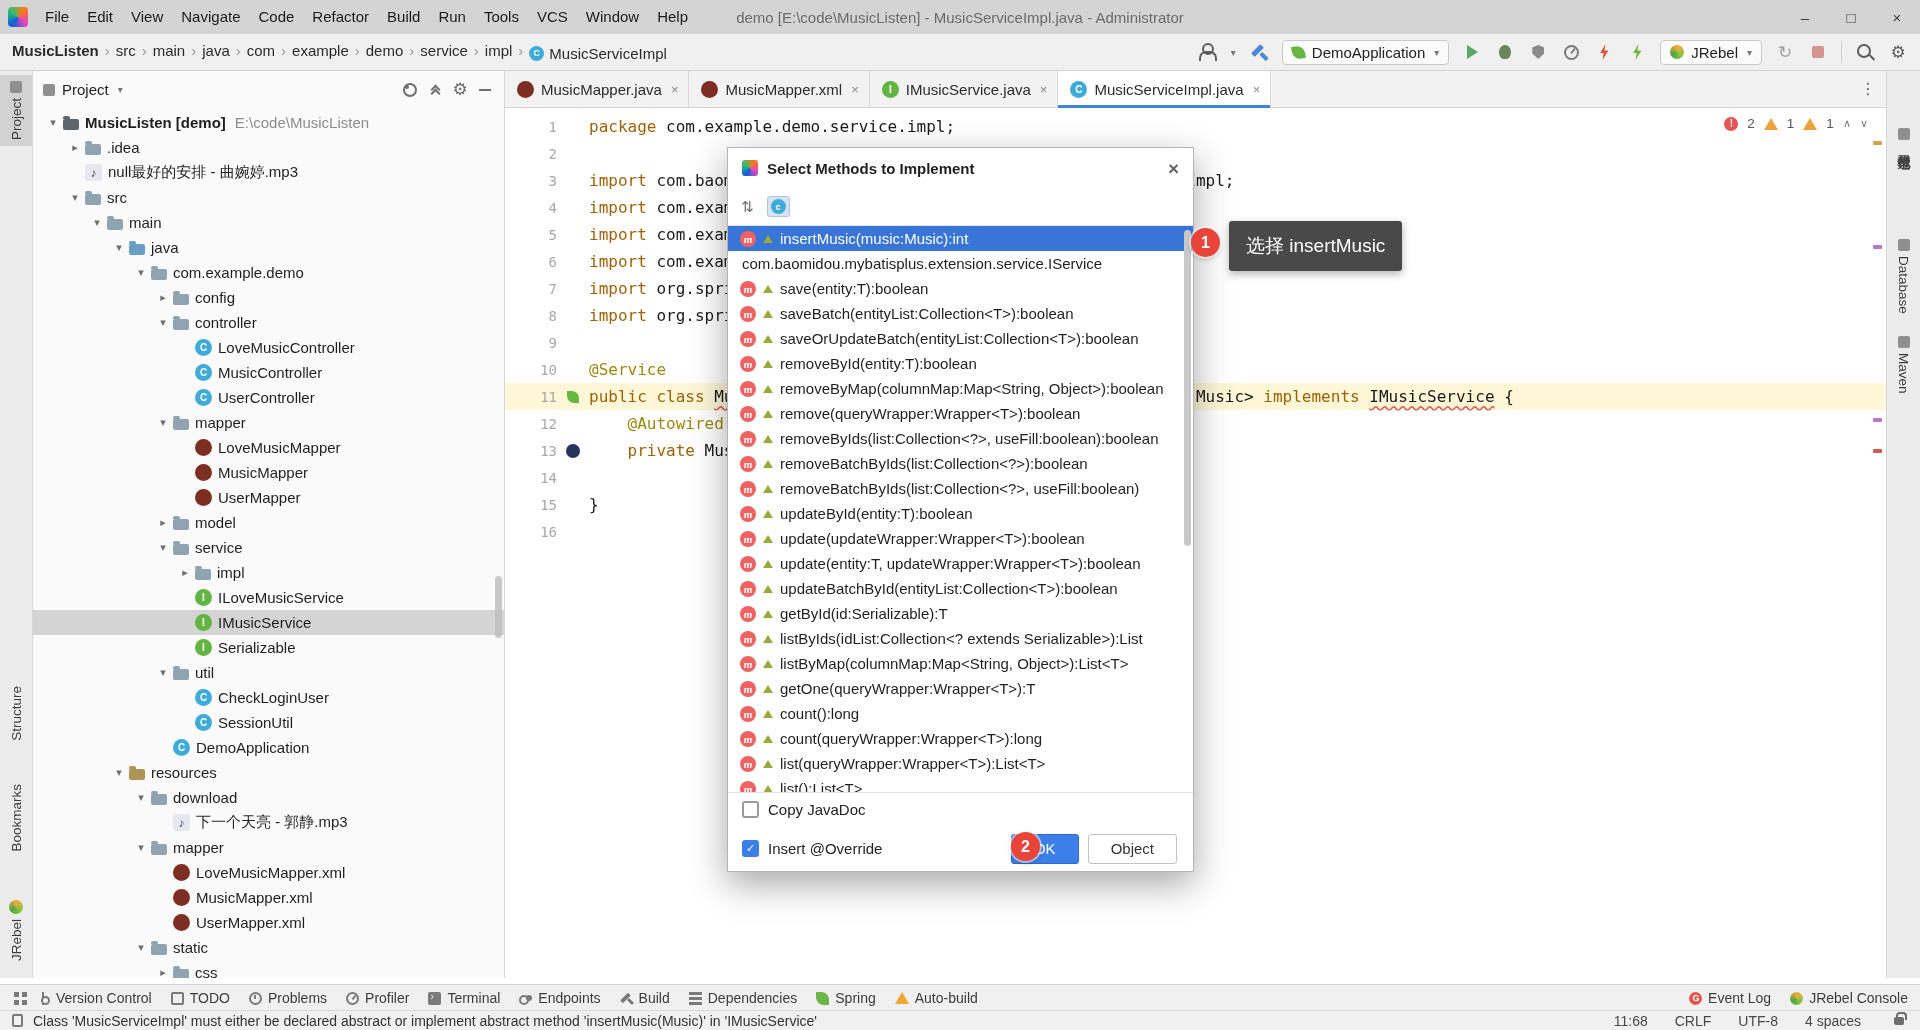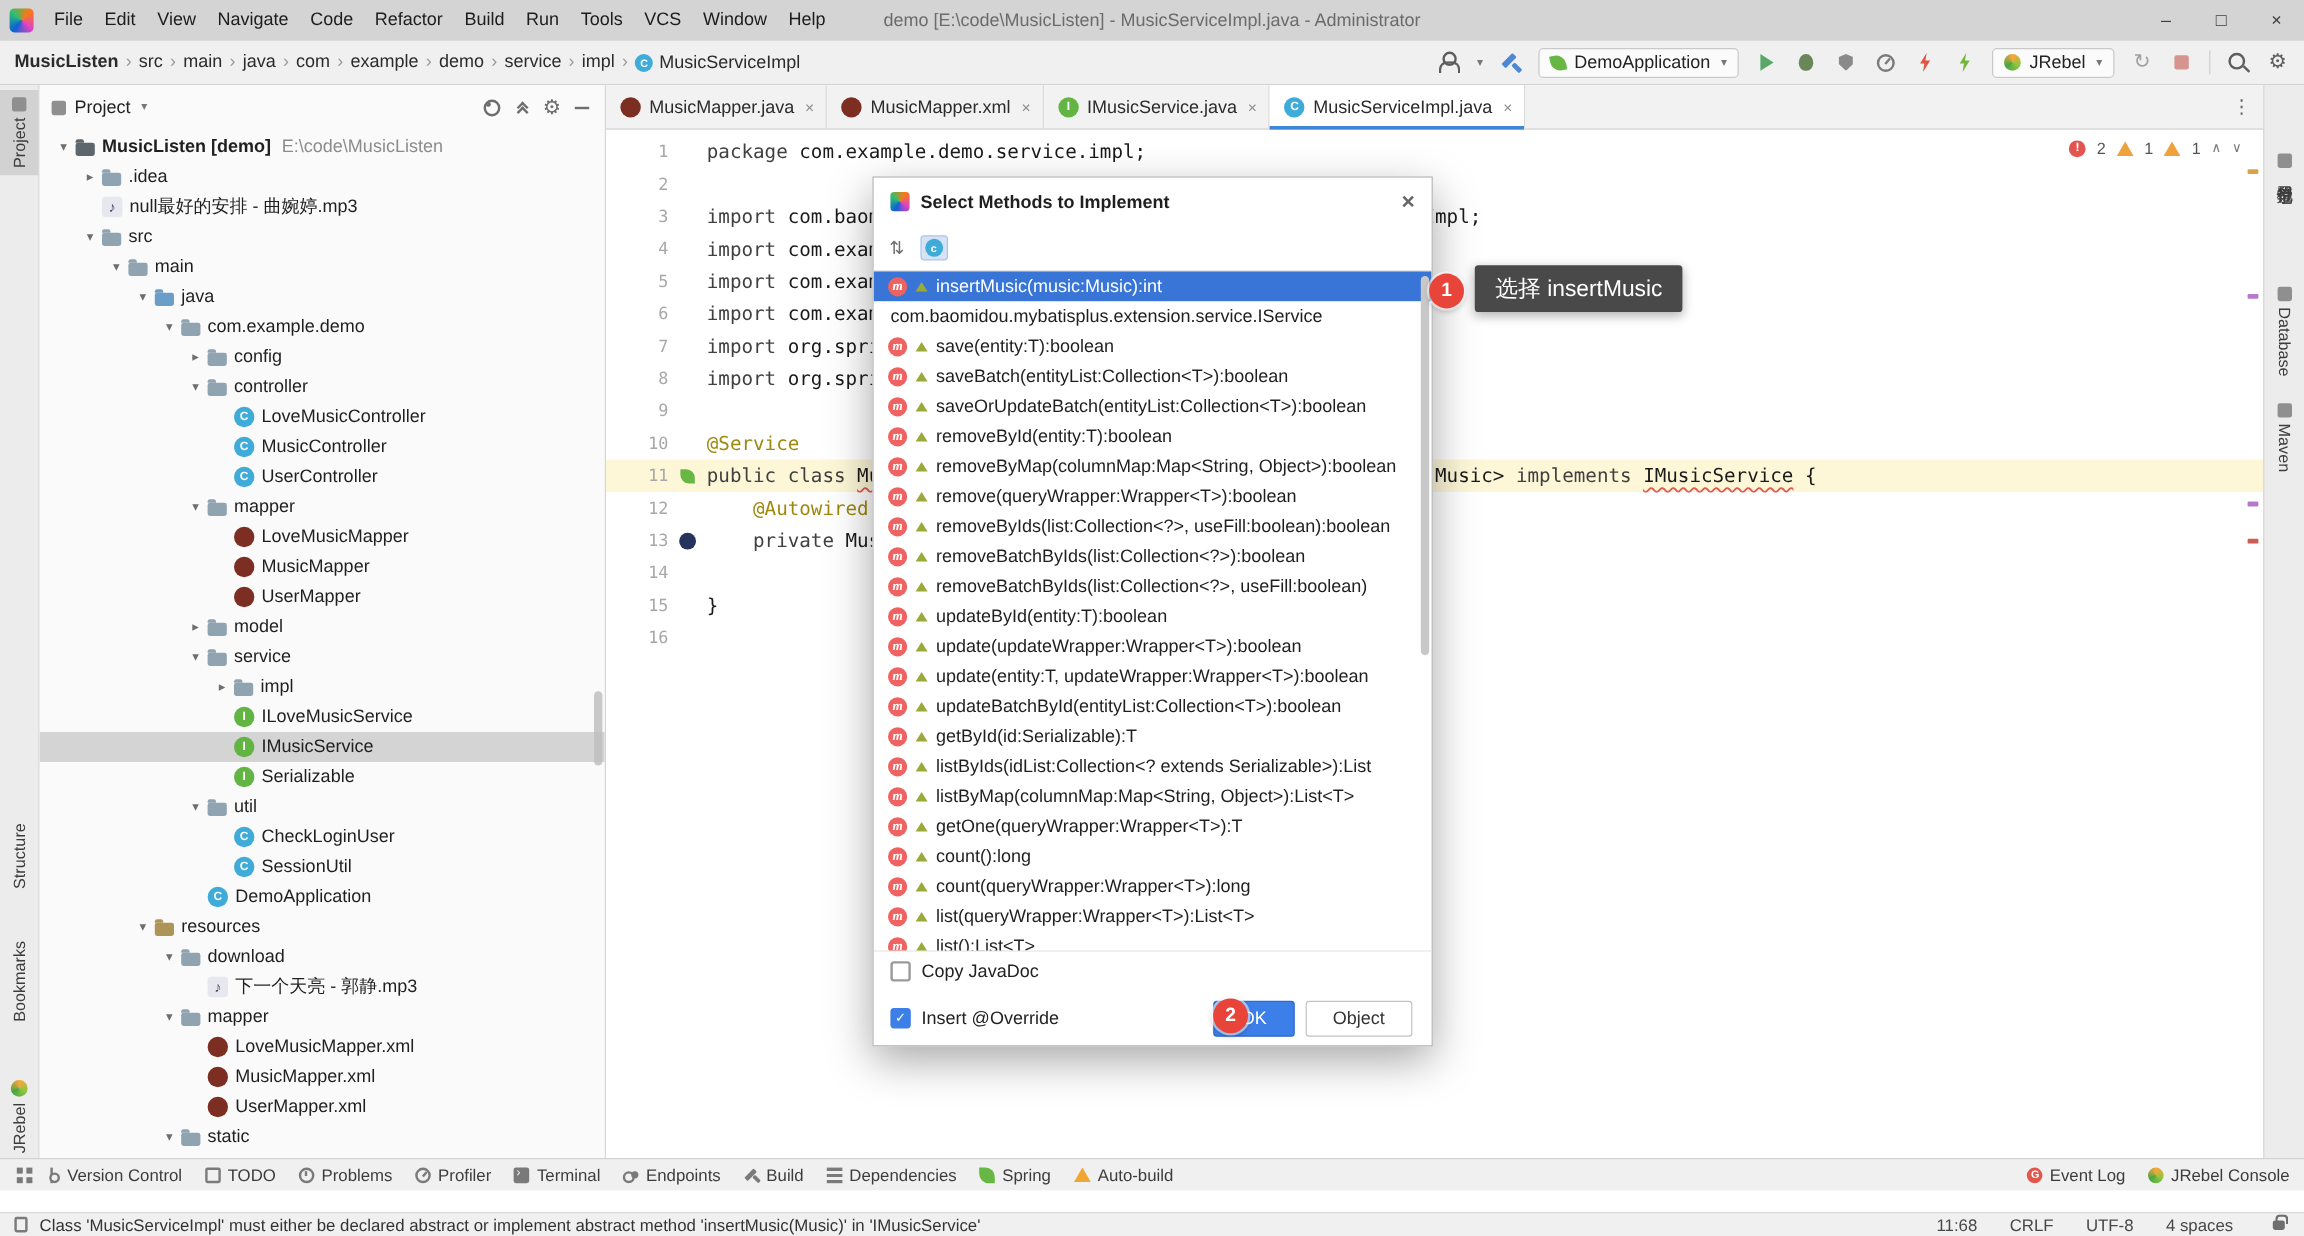--- a/index.html
+++ b/index.html
@@ -101,21 +101,21 @@
   .tab.active::after { content:""; position:absolute; left:0; right:0; bottom:-1px; height:3px; background:#3e86d6; }
   .tab-close { color:#8a8a8a; font-size:13px; margin-left:2px; }
   .tab-more { position:absolute; right:10px; top:8px; color:#666; font-size:16px; }
   .code-area { flex:1; position:relative; padding-top:5px; overflow:hidden;
     font-family:"DejaVu Sans Mono","Liberation Mono",monospace; font-size:16px; }
   .cline { display:flex; align-items:center; height:27px; }
   .cline.cur { background:#fdf7d8; }
   .lnum { width:52px; flex:none; text-align:right; color:#a8a8a8; font-size:14px; }
   .gico { width:32px; flex:none; display:flex; justify-content:center; align-items:center; }
   .ctext { white-space:pre; }
-  .seg.k { color:#404040; }
+  .seg.k { color:#a16207; }
   .seg.a { color:#9e880d; }
   .seg.p { color:#1a1a1a; }
   .seg.err { color:#1a1a1a; text-decoration:underline; text-decoration-style:wavy; text-decoration-color:#e35a55; text-underline-offset:3px; }
   .gi-spring { width:12px; height:12px; background:#68b744; border-radius:0 60% 0 60%; }
   .gi-mapper { width:14px; height:14px; background:#26335c; border-radius:50%; }
   .inspections { position:absolute; top:8px; right:18px; display:flex; align-items:center; gap:9px;
     font-family:"Liberation Sans",sans-serif; font-size:13.5px; color:#555; }
   .insp-err { width:14px; height:14px; border-radius:50%; background:#e25550; color:#fff; font:700 10px "Liberation Sans",sans-serif; display:flex; align-items:center; justify-content:center; }
   .insp-warn { width:0; height:0; border-left:7px solid transparent; border-right:7px solid transparent; border-bottom:12px solid #efa13b; }
   .insp-arrow { color:#777; font-size:11px; }
@@ -148,25 +148,25 @@
   .btn { height:30px; padding:0 22px; border-radius:3px; border:1px solid #c2c2c2; background:#fff; font-size:15px; color:#333; font-family:inherit; }
   .btn.primary { background:#3d7fe8; border-color:#3069c9; color:#fff; }
   .dlg-footer .spacer { flex:1; }
 
   
   .badge { position:absolute; width:29px; height:29px; border-radius:50%; background:#e8443a; color:#fff;
     display:flex; align-items:center; justify-content:center; font:700 16px "Liberation Sans",sans-serif; z-index:9;
     box-shadow:0 0 0 2px rgba(255,255,255,.55), 0 2px 5px rgba(0,0,0,.3); }
   #badge1 { left:1191px; top:228px; }
   #badge2 { left:1011px; top:832px; }
-  .anno-tooltip { position:absolute; left:1229px; top:221px; height:39px; background:#494949; color:#fff;
+  .anno-tooltip { position:absolute; left:1229px; top:221px; height:50px; background:#494949; color:#fff;
     display:flex; align-items:center; padding:0 17px; font-size:19px; border-radius:3px; z-index:9; box-shadow:0 3px 9px rgba(0,0,0,.3); }
 
   
-  .statusbar { position:absolute; left:0; right:0; bottom:38px; height:27px; background:#f0f0f0; border-top:1px solid #d2d2d2;
+  .statusbar { position:absolute; left:0; right:0; bottom:19px; height:27px; background:#f0f0f0; border-top:1px solid #d2d2d2;
     display:flex; align-items:center; padding:0 12px; font-size:14px; color:#3c3c3c; }
   .sb-grid { width:5px; height:5px; background:#7a7a7a; box-shadow:8px 0 0 #7a7a7a,0 8px 0 #7a7a7a,8px 8px 0 #7a7a7a; margin:-8px 18px 0 2px; }
   .sb-left { display:flex; gap:19px; }
   .sb-right { margin-left:auto; display:flex; gap:19px; }
   .sb-item { display:flex; align-items:center; gap:6px; }
   .sbi { width:13px; height:13px; position:relative; flex:none; }
   .sbi.branch::before { content:""; position:absolute; left:5px; top:0; width:2px; height:13px; background:#7a7a7a; }
   .sbi.branch::after { content:""; position:absolute; right:0; top:4px; width:5px; height:5px; border:2px solid #7a7a7a; border-radius:50%; background:#f0f0f0; }
   .sbi.todo { border:2px solid #7a7a7a; border-radius:2px; }
   .sbi.problems { border:2px solid #7a7a7a; border-radius:50%; }

